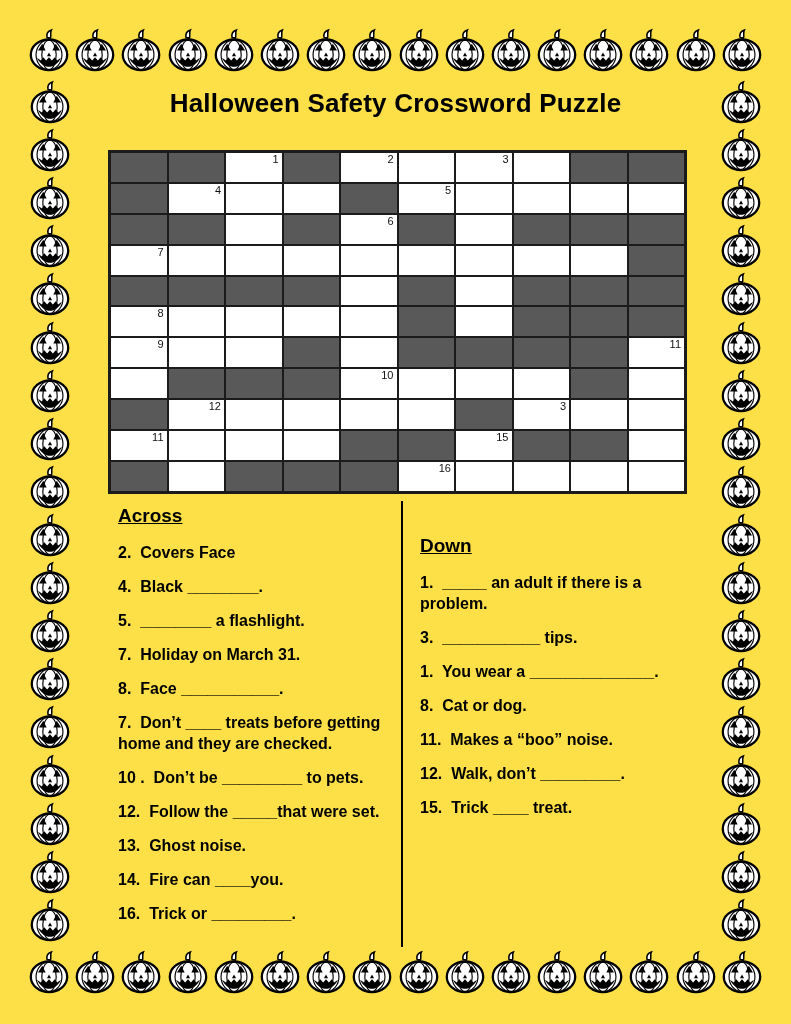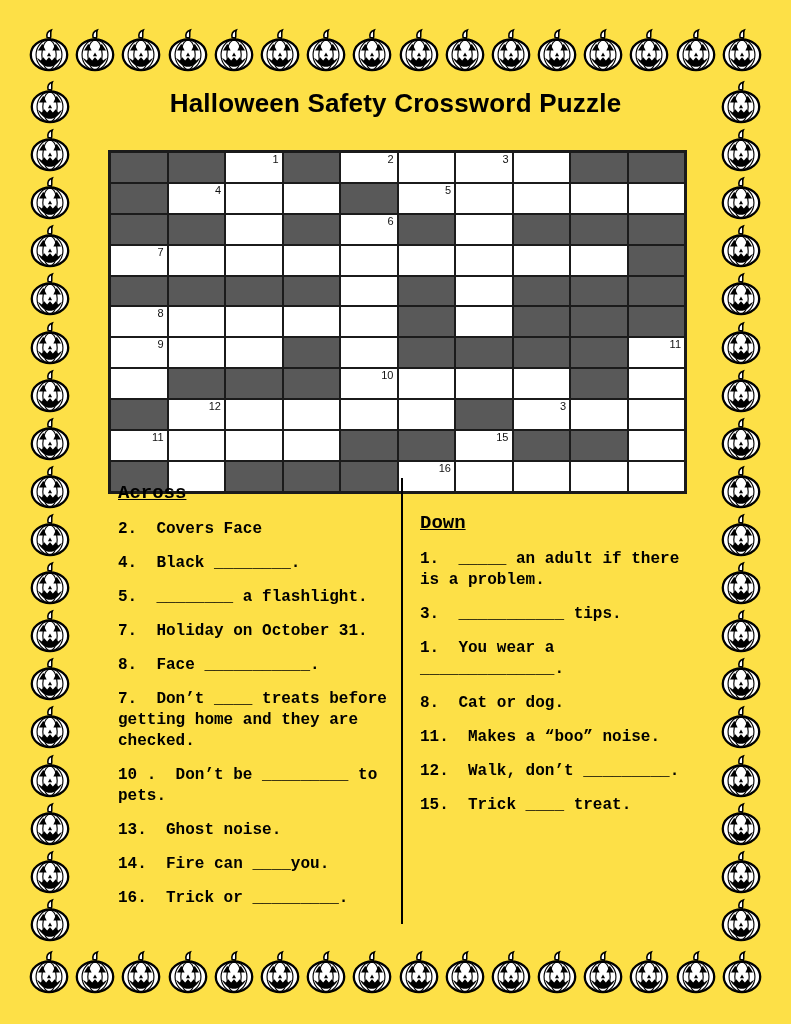--- a/index.html
+++ b/index.html
@@ -45,24 +45,23 @@
     background: #fff;
   }
   .cell { position: relative; border: 1px solid #1b1b1b; background: #fff; box-sizing: border-box; }
   .cell .num {
     position: absolute; top: 0px; right: 3px;
     font-size: 11px; line-height: 13px; color: #111;
   }
 
   
   .clues {
-    position: absolute; left: 108px; top: 478px;
+    position: absolute; left: 108px; top: 501px;
     width: 594px; height: 446px;
     display: flex;
-    font-family: Liberation Mono, monospace;
   }
   .across-col {
     width: 293px; box-sizing: border-box;
     padding: 4px 10px 0 10px;
   }
   .col-divider { width: 2px; background: #000; flex: 0 0 auto; }
   .down-col {
     flex: 1; box-sizing: border-box;
     padding: 4px 4px 0 17px;
     margin-top: 30px;
@@ -459,24 +458,25 @@
       <div class="cell"></div>
     </div>
 
   <div class="clues">
     <div class="across-col">
       <div class="clue-heading">Across</div>
       <div>
           <div class="clue">2.  Covers Face</div>
           <div class="clue">4.  Black ________.</div>
           <div class="clue">5.  ________ a flashlight.</div>
-          <div class="clue">7.  Holiday on October 31.</div>
+          <div class="clue">7.  Holiday on March 31.</div>
           <div class="clue">8.  Face ___________.</div>
           <div class="clue">7.  Don’t ____ treats before getting home and they are checked.</div>
           <div class="clue">10 .  Don’t be _________ to pets.</div>
+          <div class="clue">12.  Follow the _____that were set.</div>
           <div class="clue">13.  Ghost noise.</div>
           <div class="clue">14.  Fire can ____you.</div>
           <div class="clue">16.  Trick or _________.</div>
         </div>
     </div>
     <div class="col-divider"></div>
     <div class="down-col">
       <div class="clue-heading">Down</div>
       <div>
           <div class="clue">1.  _____ an adult if there is a problem.</div>

